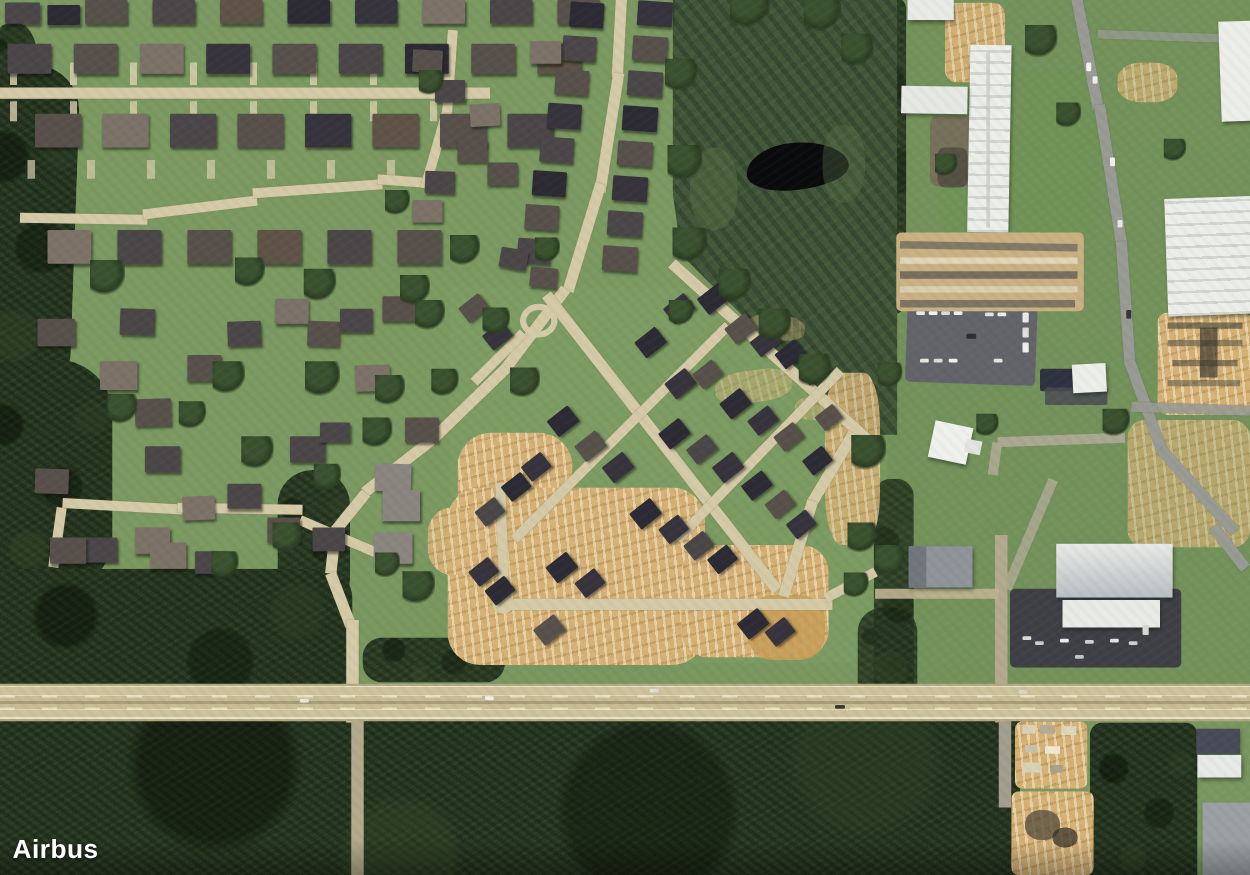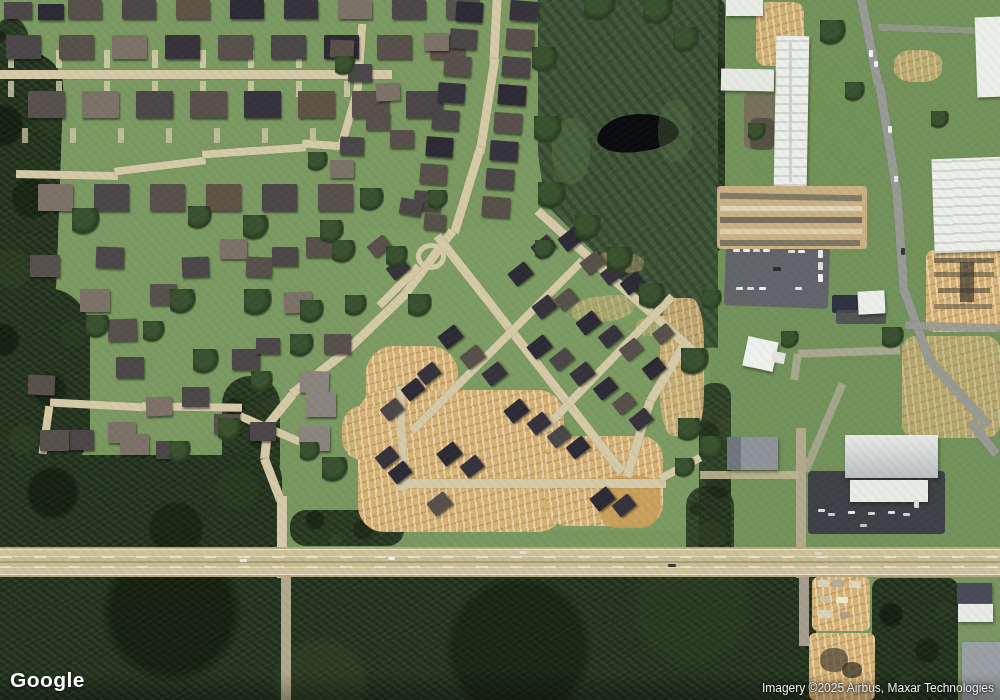--- a/index.html
+++ b/index.html
@@ -381,16 +381,15 @@
       <div class="f" style="left: 848px; top: 511px; width: 7px; height: 3px; background: rgb(238, 238, 238); border-radius: 1px;"></div>
       <div class="f" style="left: 868px; top: 512px; width: 7px; height: 3px; background: rgb(213, 213, 213); border-radius: 1px;"></div>
       <div class="f" style="left: 888px; top: 511px; width: 7px; height: 3px; background: rgb(226, 226, 226); border-radius: 1px;"></div>
       <div class="f" style="left: 903px; top: 513px; width: 7px; height: 3px; background: rgb(207, 207, 207); border-radius: 1px;"></div>
       <div class="f" style="left: 860px; top: 524px; width: 7px; height: 3px; background: rgb(200, 200, 200); border-radius: 1px;"></div>
       <div class="f" style="left: 914px; top: 500px; width: 5px; height: 8px; background: rgb(216, 216, 212); border-radius: 1px;"></div>
     </div>
   <div id="overlay">
     <div id="grain"></div>
     <div id="bottom-fade"></div>
-    <div id="logo">Google</div>
-    <div id="attribution">Imagery ©2025 Airbus, Maxar Technologies</div>
+    <div id="logo">Airbus</div>
   </div>
 </div>
 
 </body></html>

